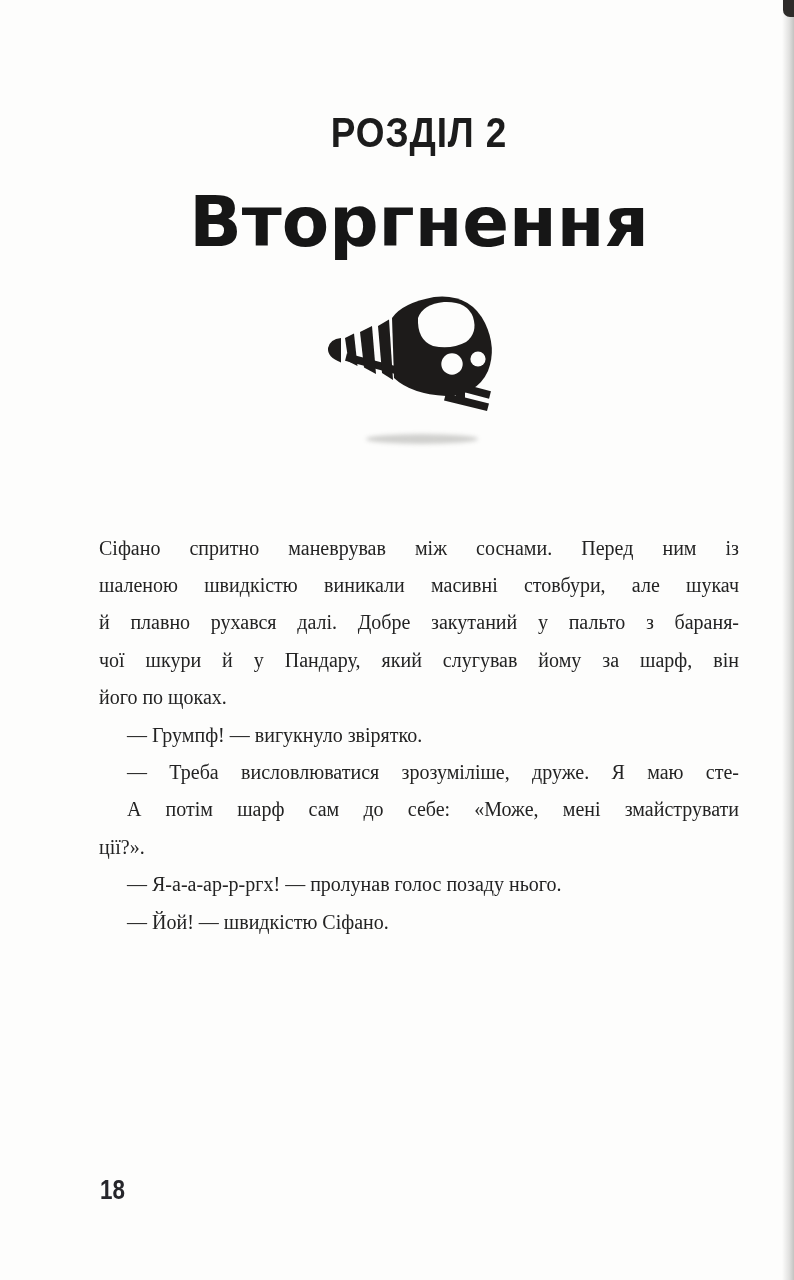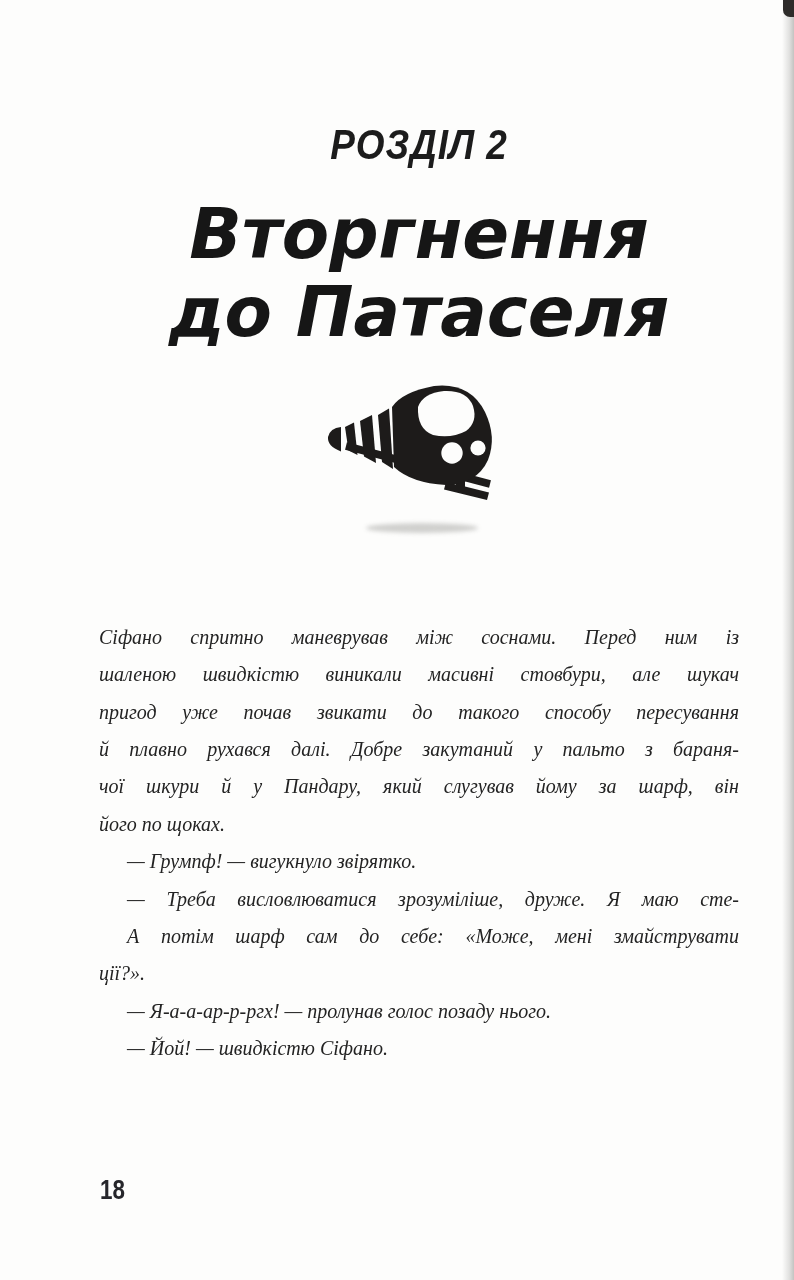--- a/index.html
+++ b/index.html
@@ -6,23 +6,22 @@
   body {
     width:794px; height:1280px;
     background:#fdfdfc;
     position:relative;
     overflow:hidden;
     font-family:"Liberation Serif", serif;
   }
   .page { position:absolute; inset:0; background:#fdfdfc; overflow:hidden; }
 
   .content {
-    position:absolute; left:99px; top:12px; width:640px;
+    position:absolute; left:99px; top:0; width:640px;
     text-align:center;
-    font-style:italic;
   }
 
   .chapter-label {
     margin-top:108px;
     font-family:"Liberation Sans", sans-serif;
     font-weight:700;
     font-size:42px;
     line-height:1.2;
     letter-spacing:1px;
     color:#1c1c1c;
@@ -82,21 +81,20 @@
 <body>
 
 <div class="page">
 
   <div class="content">
 
     <div class="chapter-label">РОЗДІЛ 2</div>
 
     <h1 class="title">
       <span class="t-line">Вторгнення</span>
-      <span class="t-line">до Патаселя</span>
     </h1>
 
     <div class="icon-wrap">
       <svg width="250" height="180" viewBox="0 0 250 180" aria-hidden="true">
         <defs>
           <filter id="softblur" x="-40%" y="-200%" width="180%" height="500%">
             <feGaussianBlur stdDeviation="2.2"></feGaussianBlur>
           </filter>
         </defs>
 
@@ -116,21 +114,20 @@
         <path d="M84 48 L95 41.5 L99 102 L88 95 Z" fill="#1d1b1a"></path>
         <path d="M66 54 L78 48 L82 96 L70 89.5 Z" fill="#1d1b1a"></path>
         <path d="M51 60 L60 55.5 L63.5 88 L54.5 83.5 Z" fill="#1d1b1a"></path>
         <path d="M47 60 Q36 61 34 70 Q33 79 47 84.5 Z" fill="#1d1b1a"></path>
       </svg>
     </div>
 
     <div class="text-block">
       <div class="line j">Сіфано спритно маневрував між соснами. Перед ним із</div>
       <div class="line j">шаленою швидкістю виникали масивні стовбури, але шукач</div>
-      <div class="line j">пригод уже почав звикати до такого способу пересування</div>
       <div class="line j">й плавно рухався далі. Добре закутаний у пальто з бараня-</div>
       <div class="line j">чої шкури й у Пандару, який слугував йому за шарф, він</div>
       <div class="line">його по щоках.</div>
       <div class="line i">— Грумпф! — вигукнуло звірятко.</div>
       <div class="line i j">— Треба висловлюватися зрозуміліше, друже. Я маю сте-</div>
       <div class="line i j">А потім шарф сам до себе: «Може, мені змайструвати</div>
       <div class="line">ції?».</div>
       <div class="line i">— Я-а-а-ар-р-ргх! — пролунав голос позаду нього.</div>
       <div class="line i">— Йой! — швидкістю Сіфано.</div>
     </div>

